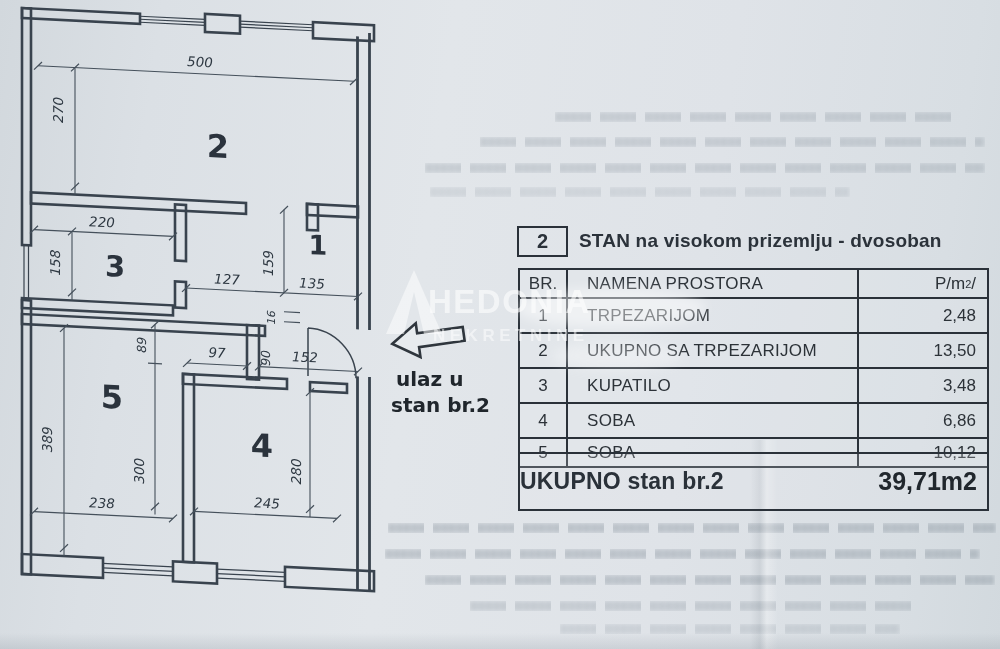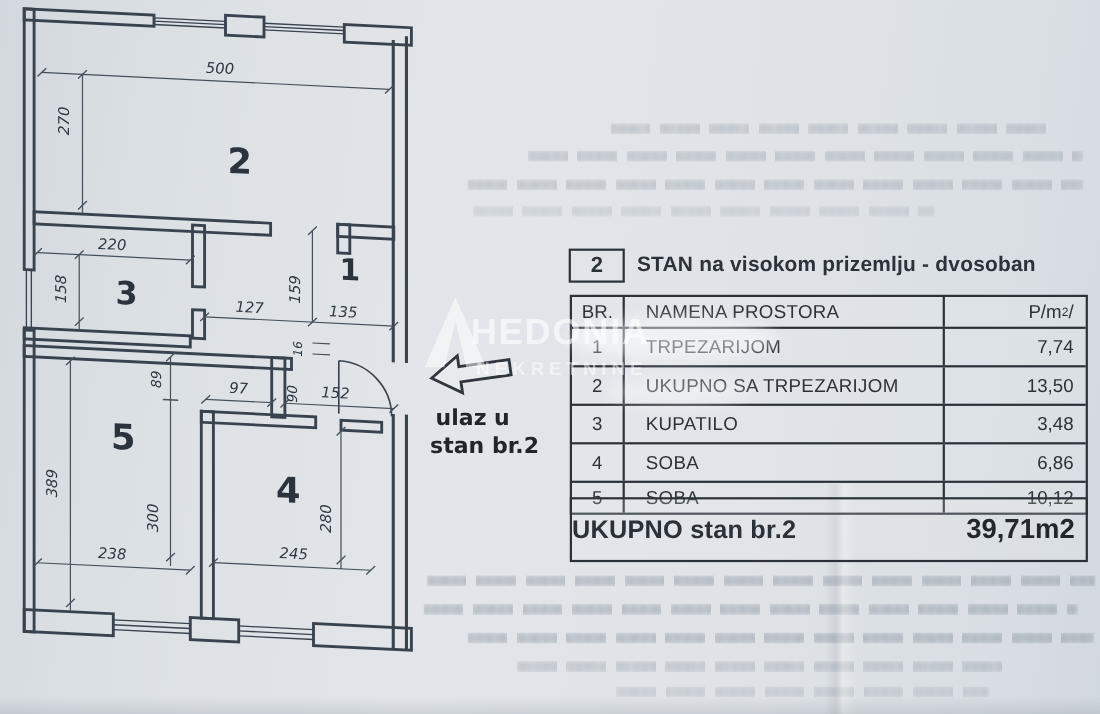--- a/index.html
+++ b/index.html
@@ -158,21 +158,21 @@
       <div class="tcell name">NAMENA PROSTORA</div>
       <div class="tcell num">
           <span>P/m</span>
           <sup>2</sup>
           <span>/</span>
         </div>
     </div>
     <div class="trow" style="height:33px">
       <div class="tcell" style="height:33px">1</div>
       <div class="tcell name" style="height:33px">TRPEZARIJOM</div>
-      <div class="tcell num" style="height:33px">7,74</div>
+      <div class="tcell num" style="height:33px">2,48</div>
     </div>
     <div class="trow" style="height:33px">
       <div class="tcell" style="height:33px">2</div>
       <div class="tcell name" style="height:33px">UKUPNO SA TRPEZARIJOM</div>
       <div class="tcell num" style="height:33px">13,50</div>
     </div>
     <div class="trow" style="height:33px">
       <div class="tcell" style="height:33px">3</div>
       <div class="tcell name" style="height:33px">KUPATILO</div>
       <div class="tcell num" style="height:33px">3,48</div>

